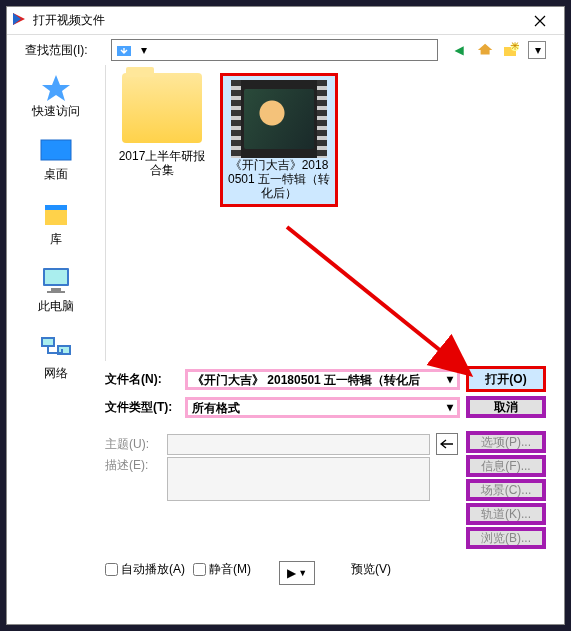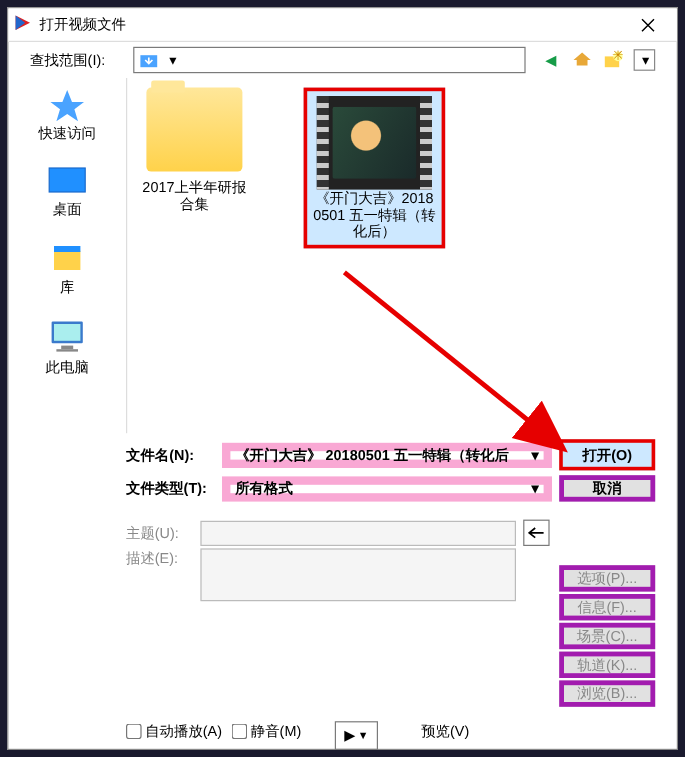--- a/index.html
+++ b/index.html
@@ -21,39 +21,39 @@
 .body-row { display: flex; height: 296px; }
 .places { width: 98px; padding-top: 8px; display: flex; flex-direction: column; align-items: center; gap: 18px; }
 .place { display: flex; flex-direction: column; align-items: center; gap: 2px; cursor: pointer; }
 .place .pl-label { text-align: center; }
 .file-area { flex: 1; border-left: 1px solid #ddd; padding: 8px; display: flex; align-items: flex-start; gap: 10px; position: relative; }
 .file-item { width: 96px; display: flex; flex-direction: column; align-items: center; text-align: center; cursor: pointer; }
 .file-item .thumb { width: 80px; height: 70px; margin-bottom: 6px; }
 .file-item .fname { font-size: 12px; line-height: 14px; word-break: break-all; }
 .folder-thumb { background: linear-gradient(#ffe79a, #ffd24a); border-radius: 4px; position: relative; }
 .folder-thumb:before { content: ""; position: absolute; top: -6px; left: 4px; width: 28px; height: 10px; background: #ffe79a; border-radius: 2px 2px 0 0; }
-.file-item.selected { background: #cde8ff; border: 3px solid #e60000; padding: 4px; width: 118px; margin-left: 33px; }
+.file-item.selected { background: #cde8ff; border: 3px solid #e60000; padding: 4px; width: 118px; }
 .video-thumb { width: 96px; height: 78px; background: #222; position: relative; display: flex; align-items: center; justify-content: center; }
 .video-thumb .strip { position: absolute; top: 0; bottom: 0; width: 10px; background: repeating-linear-gradient(#333 0 6px, #ccc 6px 10px); }
 .video-thumb .strip.l { left: 0; } .video-thumb .strip.r { right: 0; }
 .video-thumb .art { width: 70px; height: 60px; background: radial-gradient(circle at 40% 40%, #f4c27a 0 12px, transparent 13px), linear-gradient(120deg, #2a4a3a, #1a2a2a); border-radius: 2px; }
 .arrow-svg { position: absolute; left: 0; top: 0; pointer-events: none; }
 .bottom { padding: 4px 18px 10px 98px; }
 .form-row { display: flex; align-items: center; height: 28px; gap: 6px; font-weight: bold; }
 .form-row .flabel { width: 74px; }
-.form-row .finput { flex: 1; height: 21px; border: 7px solid #f9a8d4; padding: 0 4px; display: flex; align-items: center; background: #fff; }
+.form-row .finput { flex: 1; height: 21px; border: 3px solid #f9a8d4; padding: 0 4px; display: flex; align-items: flex-start; background: #fff; }
 .form-row .finput.combo { justify-content: space-between; }
 .btn { width: 80px; height: 22px; border: 4px solid #a21caf; background: #e1e1e1; display: inline-flex; align-items: center; justify-content: center; cursor: pointer; }
 .btn.primary { border: 3px solid #e60000; background: #cde8ff; height: 26px; }
 .sep { height: 10px; }
 .opts-row { display: flex; align-items: center; height: 26px; gap: 2px; }
 .opts-row .flabel { width: 60px; color: #888; }
 .opts-row .oinput { flex: 1; height: 21px; border: 1px solid #bbb; background: #f5f5f5; }
 .back-sq { width: 22px; height: 22px; border: 1px solid #7a7a7a; display: flex; align-items: center; justify-content: center; margin-left: 4px; }
-.side-btns { display: flex; flex-direction: column; gap: 2px; margin-top: 40px; }
+.side-btns { display: flex; flex-direction: column; gap: 2px; }
 .side-btns .btn { color: #888; }
 .preview-row { display: flex; align-items: flex-start; gap: 8px; margin-top: 12px; }
 .ck { display: inline-flex; align-items: center; gap: 3px; }
 .ck input { width: 13px; height: 13px; }
 .play-box { width: 36px; height: 24px; border: 1px solid #7a7a7a; display: inline-flex; align-items: center; justify-content: center; gap: 2px; }
 .opts-grid { display: flex; gap: 8px; align-items: flex-start; }
 .opts-left { flex: 1; }
 </style>
 </head>
 <body>
@@ -135,20 +135,30 @@
         <span class="pl-label">库</span>
       </div>
       <div class="place">
         <svg width="34" height="30">
             <rect x="4" y="2" width="26" height="18" fill="#3a7acc" rx="1"></rect>
             <rect x="6" y="4" width="22" height="14" fill="#aee"></rect>
             <rect x="12" y="22" width="10" height="3" fill="#888"></rect>
             <rect x="8" y="25" width="18" height="2" fill="#888"></rect>
           </svg>
         <span class="pl-label">此电脑</span>
+      </div>
+      <div class="place">
+        <svg width="34" height="30">
+            <rect x="2" y="4" width="14" height="10" fill="#3a7acc"></rect>
+            <rect x="18" y="12" width="14" height="10" fill="#3a7acc"></rect>
+            <rect x="4" y="6" width="10" height="6" fill="#aee"></rect>
+            <rect x="20" y="14" width="10" height="6" fill="#aee"></rect>
+            <path d="M9 14 v6 h14 v-4" stroke="#3a7acc" fill="none" stroke-width="2"></path>
+          </svg>
+        <span class="pl-label">网络</span>
       </div>
     </div>
 
     <div class="file-area">
       <div class="file-item">
         <div class="thumb folder-thumb"></div>
         <div class="fname">2017上半年研报合集</div>
       </div>
       <div class="file-item selected">
         <div class="video-thumb">

